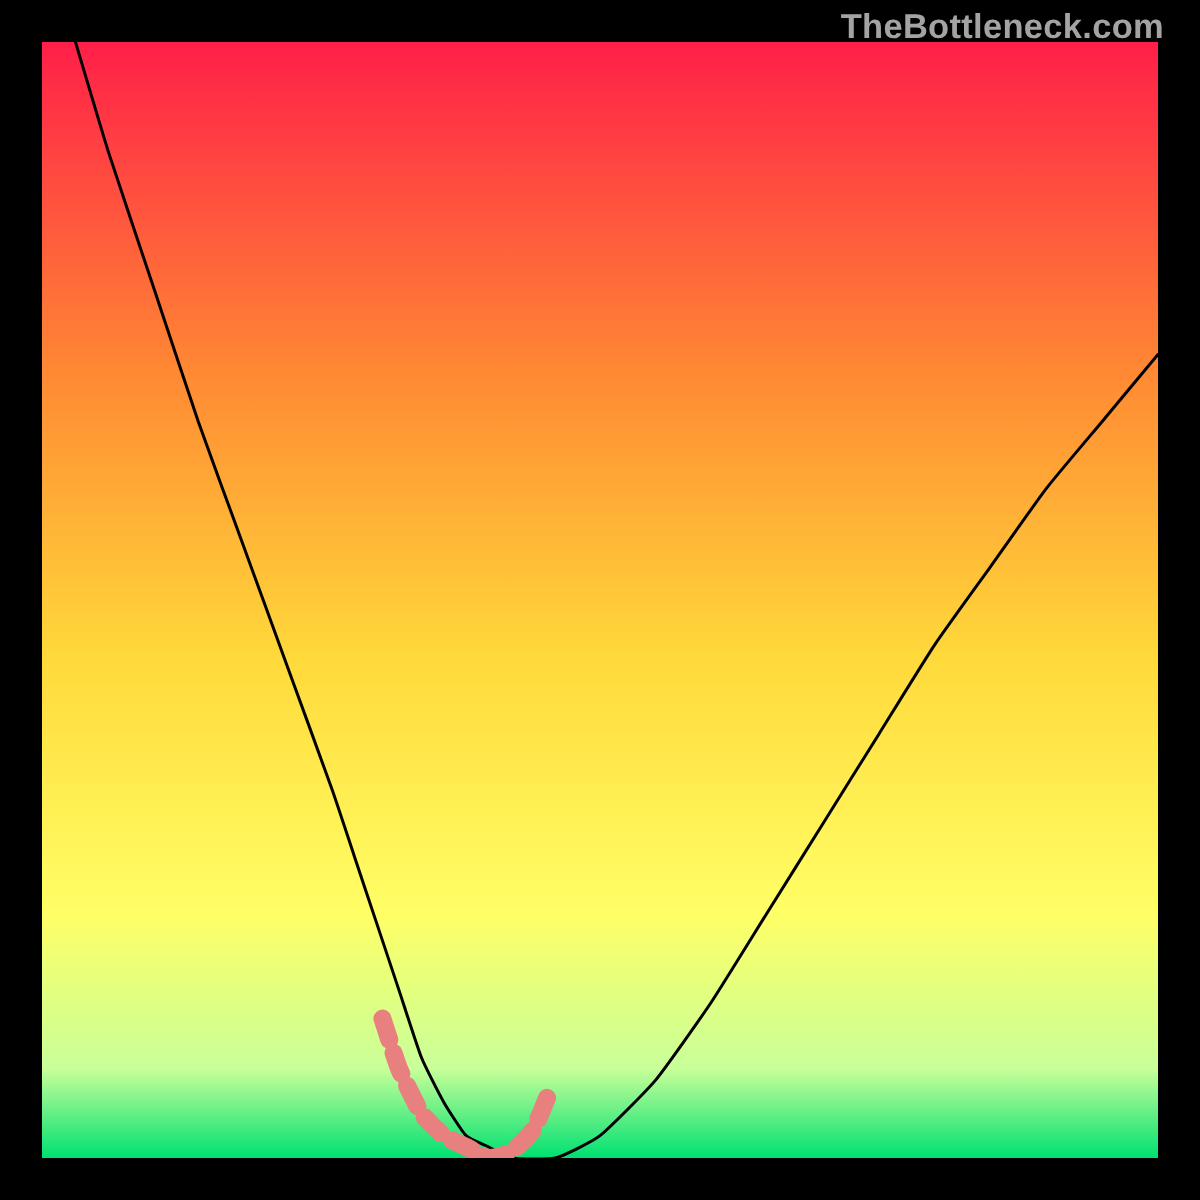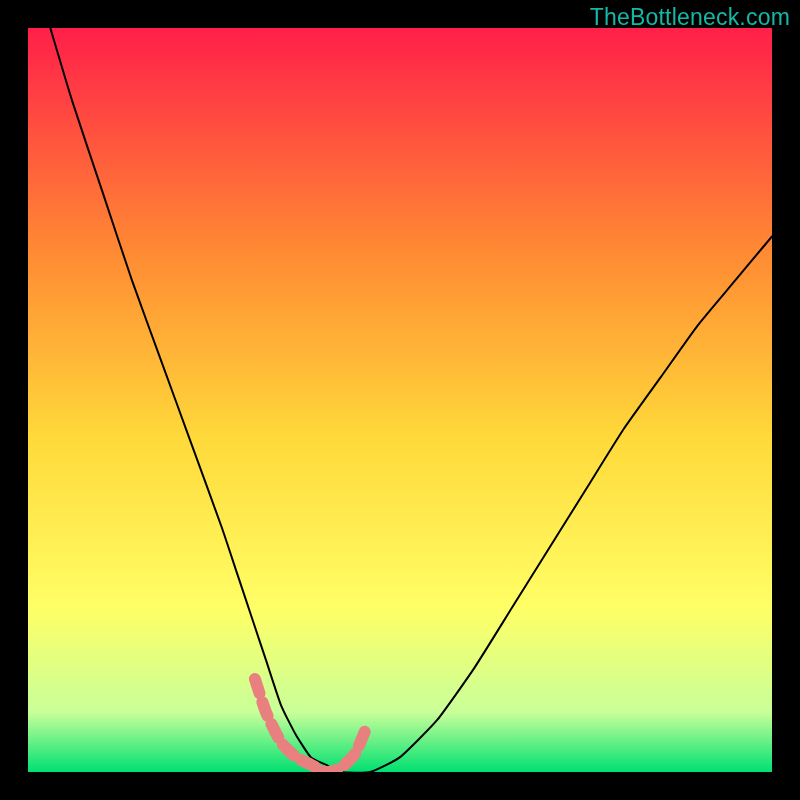--- a/index.html
+++ b/index.html
@@ -13,24 +13,24 @@
   }
   .stage {
     position: relative;
     width: 800px;
     height: 800px;
     background: #000;
   }
   .watermark {
     position: absolute;
     top: 4px;
-    right: 10px;
-    color: #14b8a6;
+    right: 24px;
+    color: #a3a3a3;
     font-size: 23px;
-    font-weight: 400;
+    font-weight: 700;
     letter-spacing: 0.2px;
     user-select: none;
     z-index: 3;
   }
   svg.plot {
     position: absolute;
     left: 28px;
     top: 28px;
     width: 744px;
     height: 744px;

